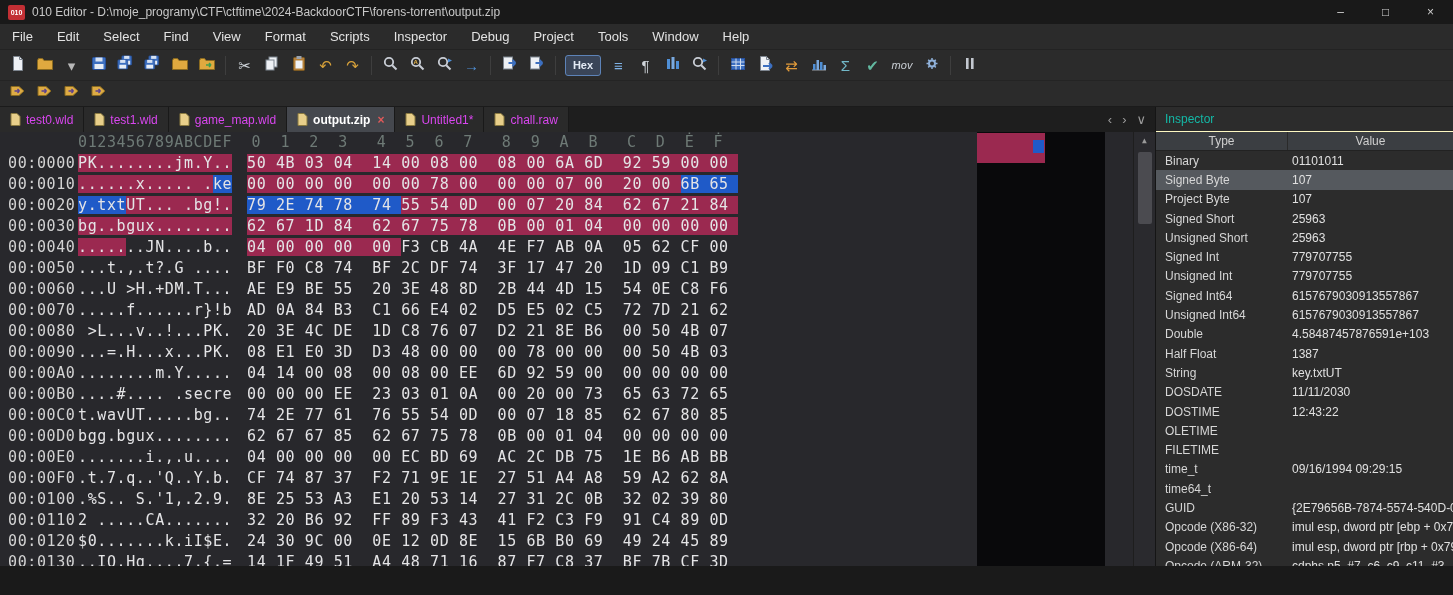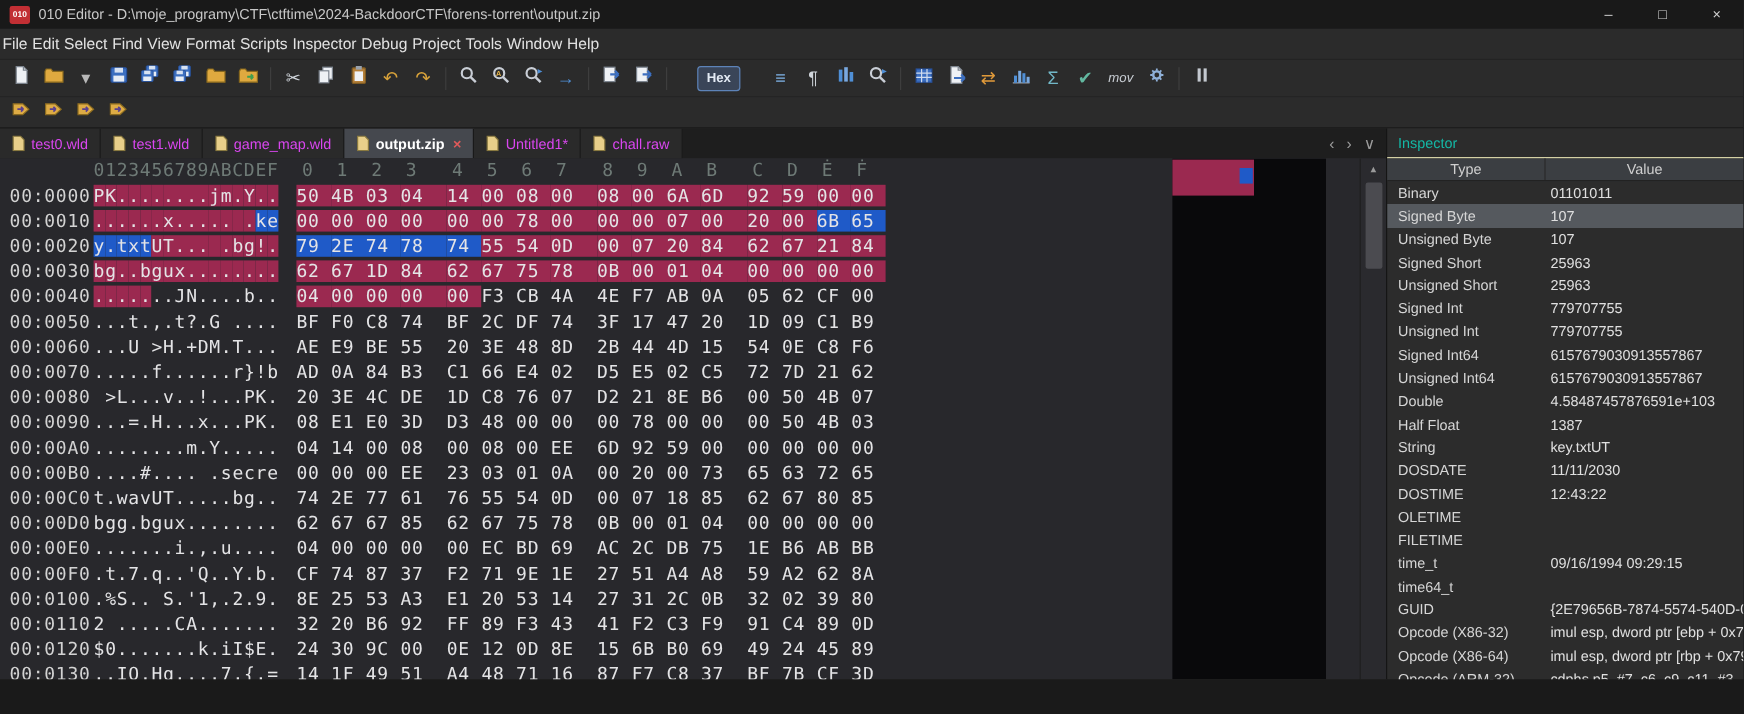--- a/index.html
+++ b/index.html
@@ -11,30 +11,30 @@
   .titlebar{height:24px;background:#191919;display:flex;align-items:center;font-size:12px;color:#c8c8c8;flex:0 0 auto}
   .app-icon{width:17px;height:15px;background:#c22f34;color:#fff;font-size:7px;font-weight:bold;
     display:flex;align-items:center;justify-content:center;border-radius:2px;margin:0 7px 0 8px}
   .title-text{white-space:nowrap}
   .win-controls{margin-left:auto;display:flex;height:24px}
   .win-btn{width:45px;height:24px;display:flex;align-items:center;justify-content:center;font-size:12px;color:#d0d0d0}
 
   
   .menubar{height:26px;background:#2b2b2b;display:flex;align-items:center;font-size:13px;color:#e2e2e2;
     padding-left:0;border-bottom:1px solid #232323}
-  .menu-item{padding:4px 2px;white-space:nowrap}
+  .menu-item{padding:4px 12px;white-space:nowrap}
 
   
   .toolbar{height:31px;background:#2b2b2b;display:flex;align-items:center;padding-left:4px;border-bottom:1px solid #242424}
   .toolbar2{height:26px;background:#2b2b2b;display:flex;align-items:center;padding-left:4px;border-bottom:1px solid #1b1b1b}
   .tbtn{width:27px;height:25px;display:flex;align-items:center;justify-content:center;border-radius:3px;flex:0 0 auto}
   .tsep{width:1px;height:19px;background:#3e3e3e;margin:0 5px;flex:0 0 auto}
   .g{font-size:15px;line-height:1}
   .hexbtn{width:36px;height:21px;border:1px solid #5d83b8;background:#3a4558;color:#e3eaf4;
-    font-size:11px;font-weight:bold;margin:0 20px;display:flex;align-items:center;justify-content:center}
+    font-size:11px;font-weight:bold;margin:0 4px;display:flex;align-items:center;justify-content:center}
   .movbtn{width:32px;color:#c9ced4;font-size:11px;font-style:italic}
 
   
   .main{flex:1;display:flex;min-height:0}
   .left{width:1155px;display:flex;flex-direction:column;min-width:0}
 
   
   .tabbar{height:25px;background:#1e1e1e;display:flex}
   .tabs{display:flex;height:25px;flex:1;overflow:hidden}
   .tab{height:25px;display:flex;align-items:center;padding:0 10px;font-size:12px;color:#d946ef;
@@ -441,21 +441,21 @@
       <div class="insp-rows">
           <div class="irow">
             <span class="ir-type">Binary</span>
             <span class="ir-value">01101011</span>
           </div>
           <div class="irow selected">
             <span class="ir-type">Signed Byte</span>
             <span class="ir-value">107</span>
           </div>
           <div class="irow">
-            <span class="ir-type">Unsigned Byte</span>
+            <span class="ir-type">Project Byte</span>
             <span class="ir-value">107</span>
           </div>
           <div class="irow">
             <span class="ir-type">Signed Short</span>
             <span class="ir-value">25963</span>
           </div>
           <div class="irow">
             <span class="ir-type">Unsigned Short</span>
             <span class="ir-value">25963</span>
           </div>

